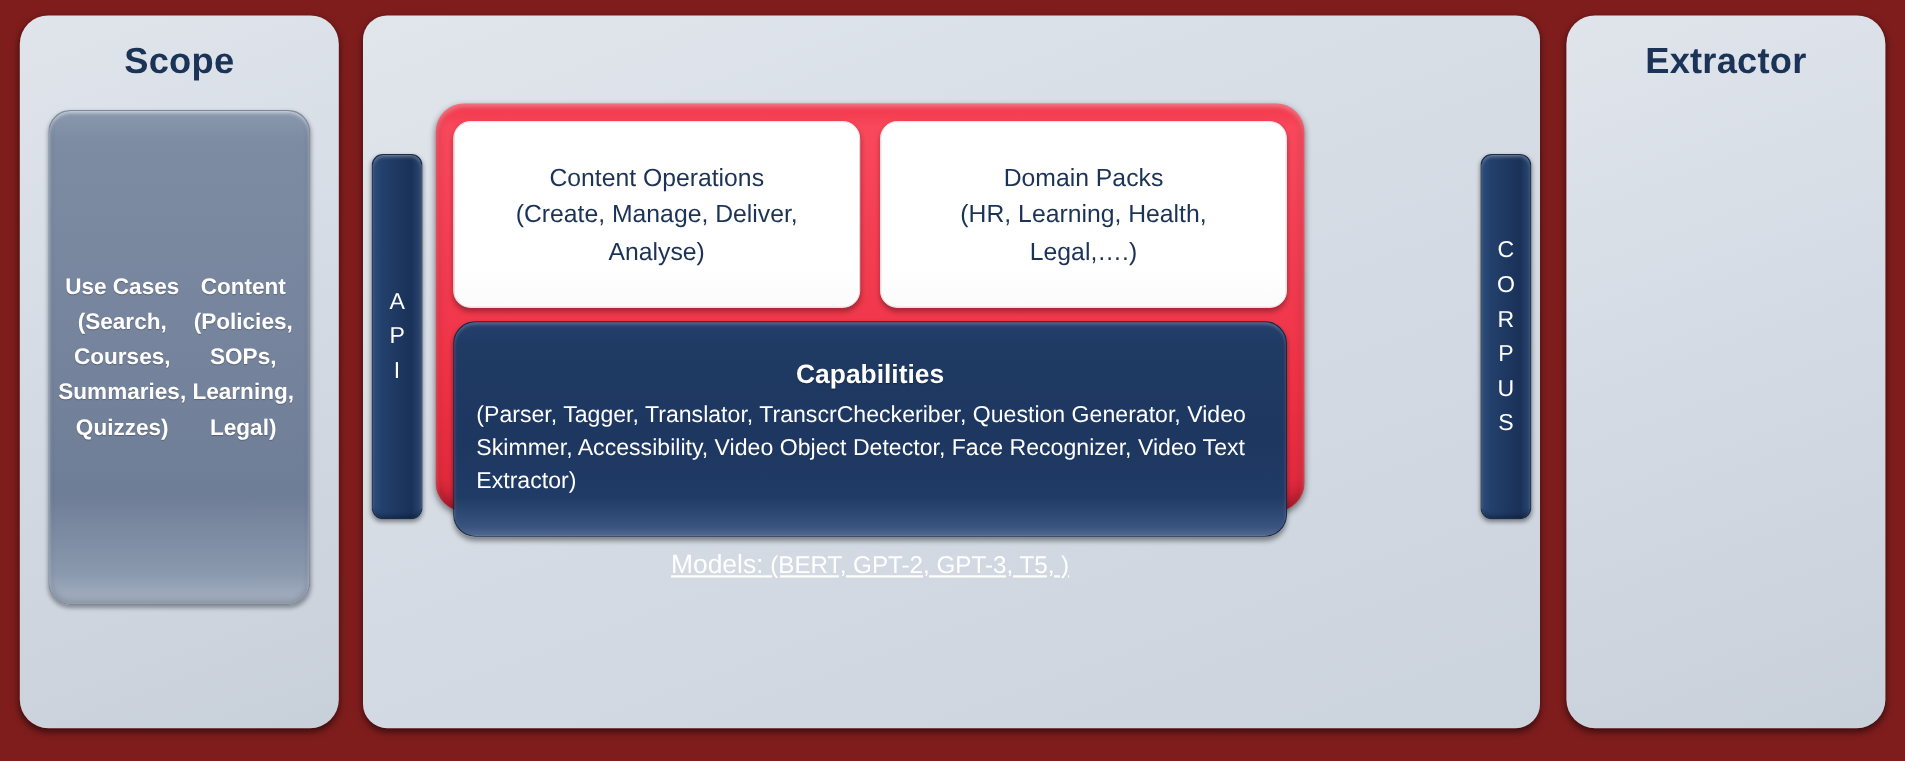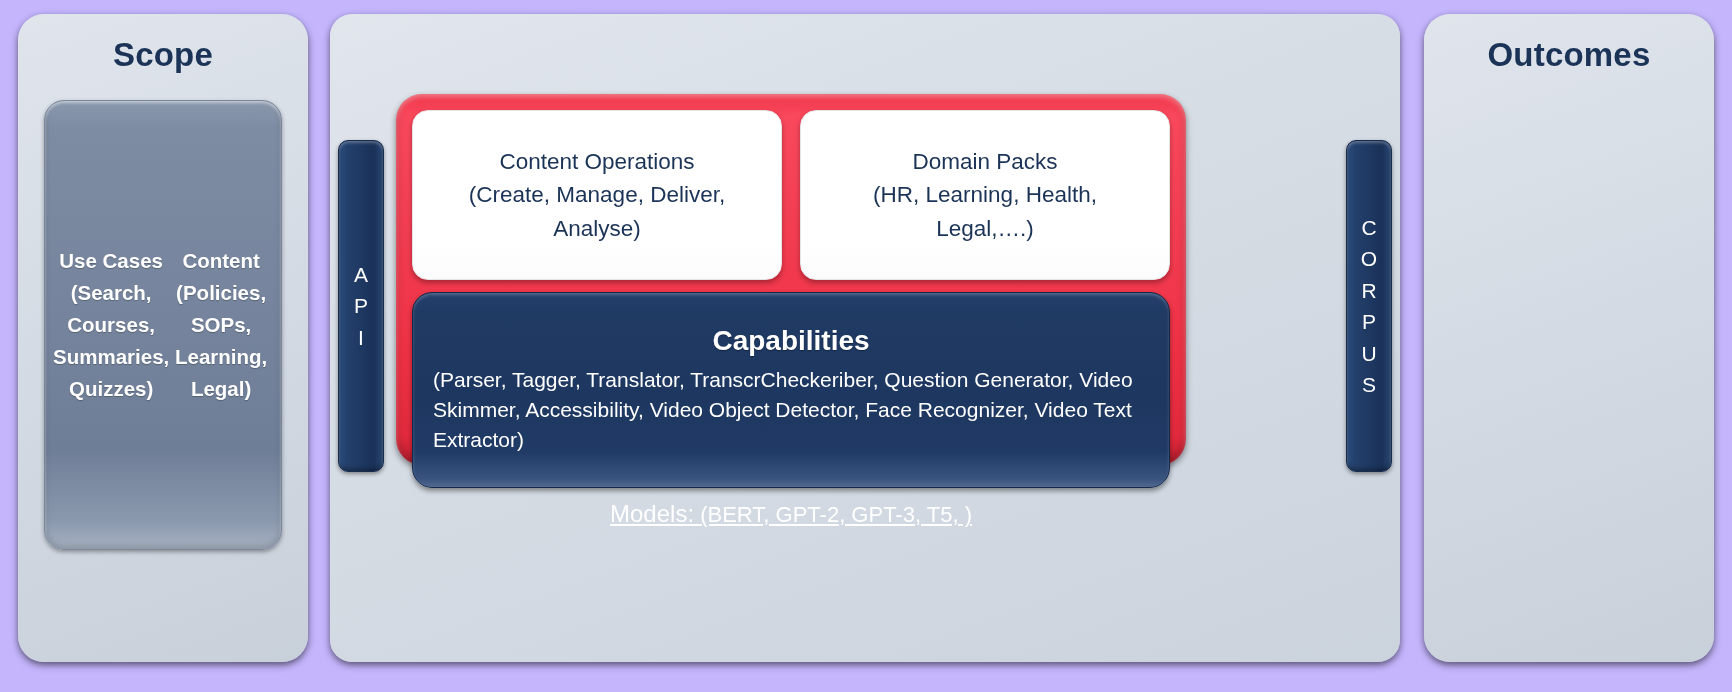--- a/index.html
+++ b/index.html
@@ -11,21 +11,21 @@
     width: 1732px;
     height: 692px;
     overflow: hidden;
     font-family: "Liberation Sans", sans-serif;
   }
 
   .stage {
     position: relative;
     width: 1732px;
     height: 692px;
-    background: #c4b5fd;
+    background: #7f1d1d;
   }
 
   
   .side-panel {
     position: absolute;
     top: 14px;
     width: 290px;
     height: 648px;
     border-radius: 26px;
     background: linear-gradient(160deg, #e0e5ec 0%, #d5dbe4 45%, #c8d0da 100%);
@@ -181,21 +181,21 @@
                 0 3px 5px rgba(0,0,0,0.4);
     color: #ffffff;
     display: flex;
     flex-direction: column;
     align-items: center;
     justify-content: center;
     padding: 0 20px;
     box-sizing: border-box;
   }
   .nav-title {
-    font-size: 28px;
+    font-size: 24px;
     font-weight: bold;
     margin-bottom: 8px;
     text-shadow: 0 1px 1px rgba(0,0,0,0.35);
   }
   .nav-body {
     font-size: 21px;
     line-height: 1.42;
     text-align: left;
   }
 
@@ -250,16 +250,16 @@
       </div>
 
       <div class="models-row">
         <span class="models-label">Models:</span><span class="models-value"> (BERT, GPT-2, GPT-3, T5,  )</span>
       </div>
 
     </div>
   </div>
 
   <div class="side-panel right">
-    <div class="side-title">Outcomes</div>
+    <div class="side-title">Extractor</div>
   </div>
 
 </div>
 
 </body></html>

